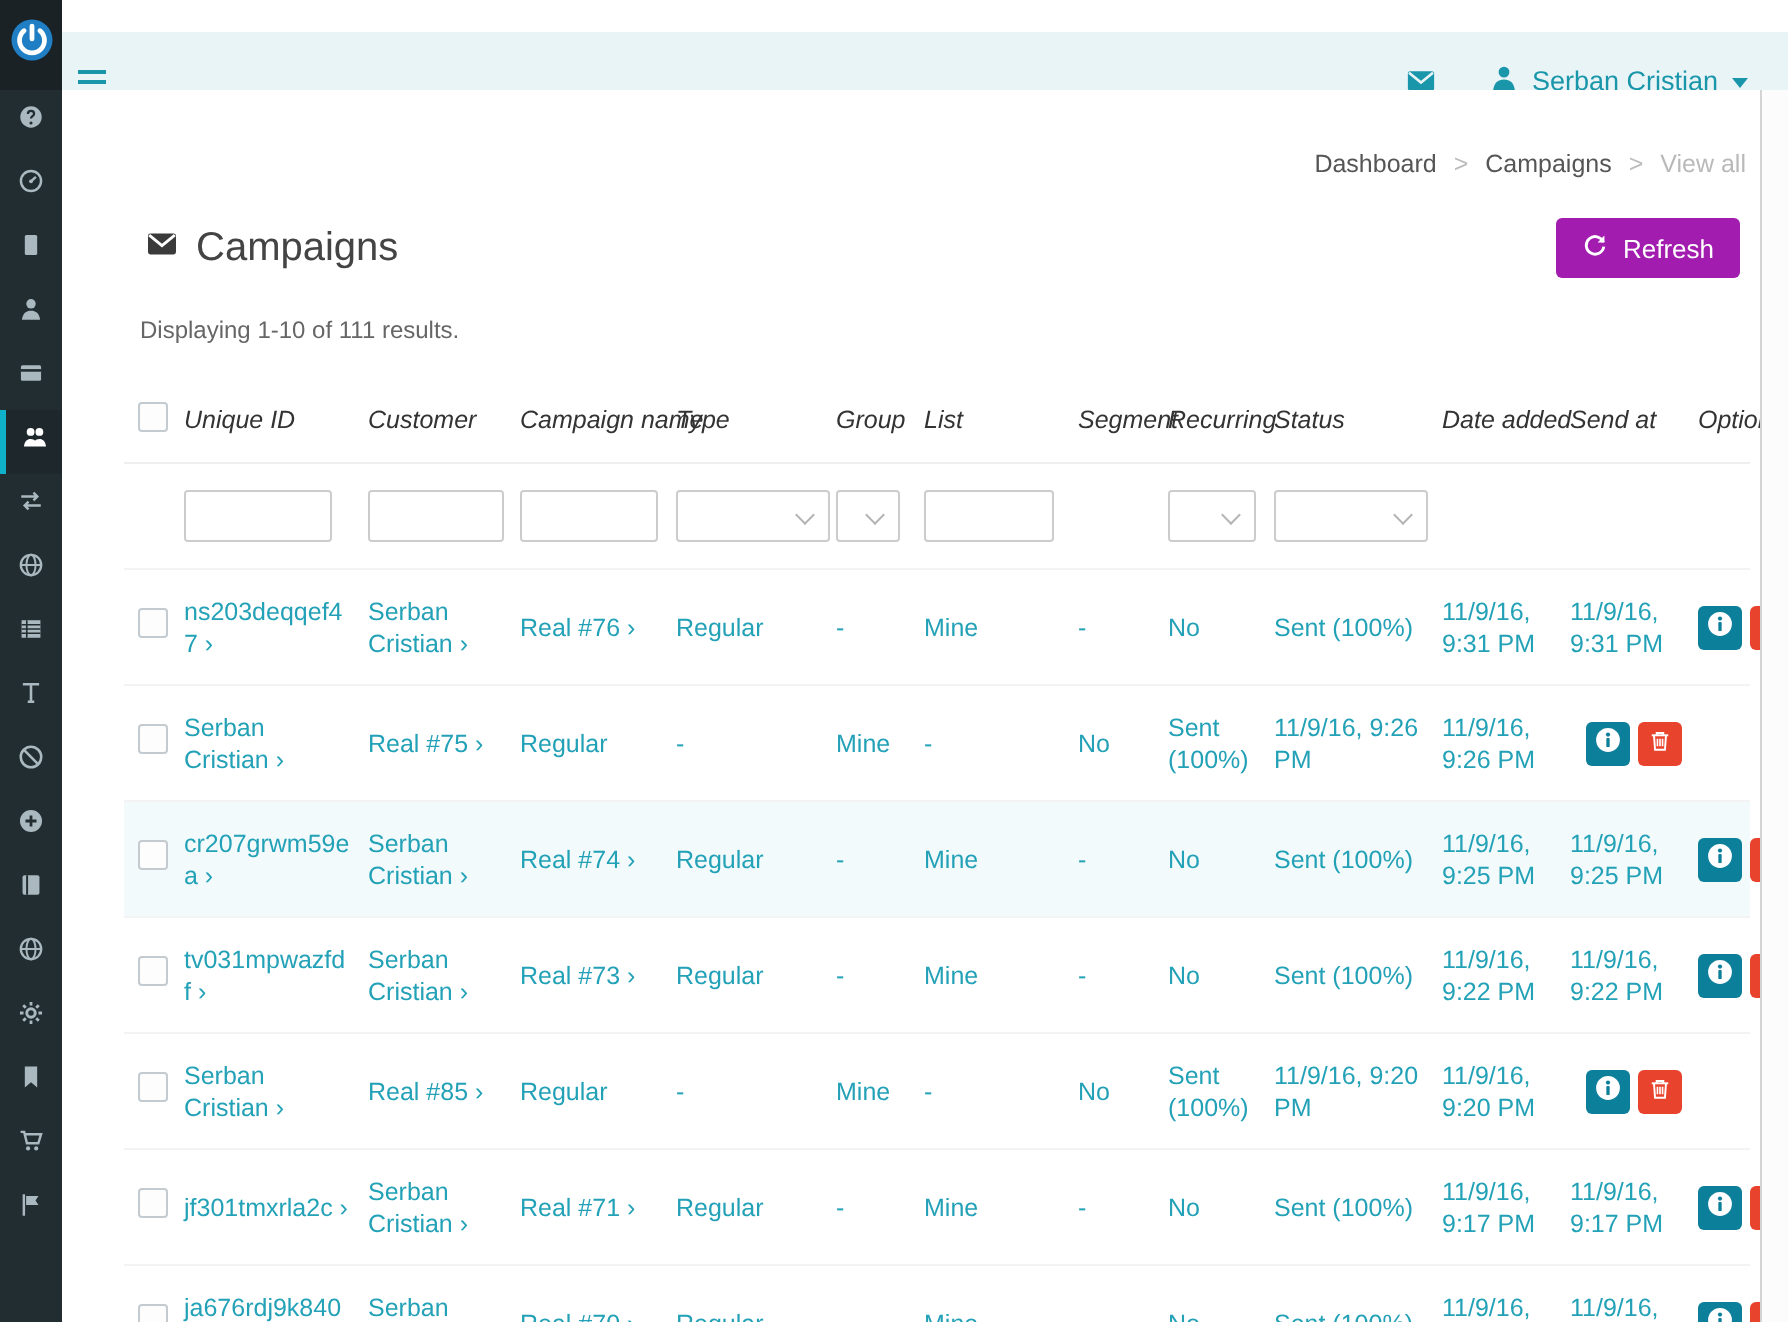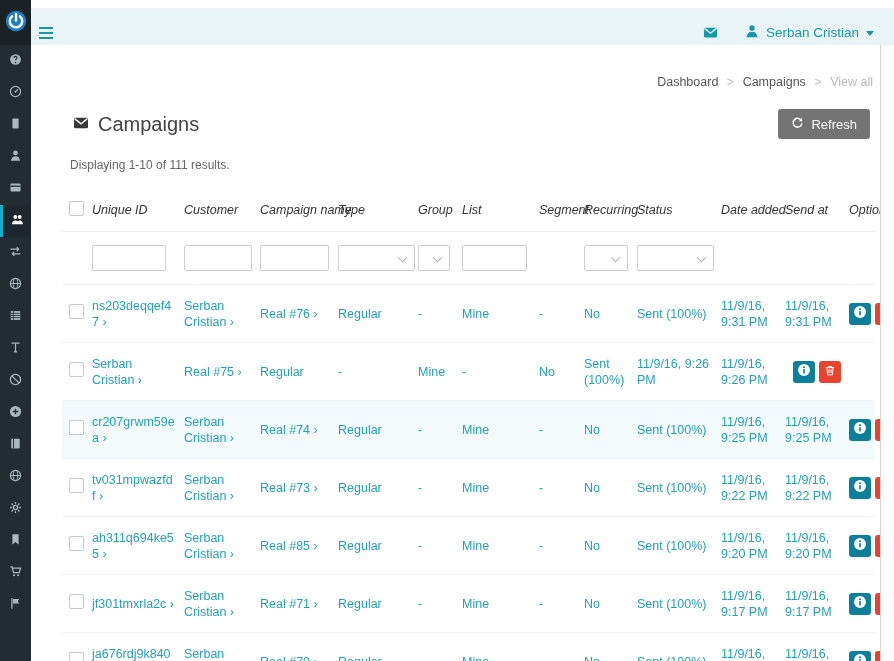--- a/index.html
+++ b/index.html
@@ -11,21 +11,21 @@
     background:#222d32; z-index:5; }
   .logo-box { width:31px; height:45px; background:#1a2226;
     display:flex; align-items:center; justify-content:center; cursor:pointer; }
   .side-items { display:flex; flex-direction:column; }
   .side-item { height:32px; display:flex; align-items:center; justify-content:center;
     color:#aab8bf; cursor:pointer; }
   .side-item.active { background:#1e282c; border-left:3px solid #0fb0c9; color:#fff; }
   .side-item svg { width:13px; height:13px; fill:currentColor; }
 
   
-  .topbar { position:absolute; left:31px; top:8px; right:0; height:50px;
+  .topbar { position:absolute; left:31px; top:16px; right:0; height:50px;
     background:#e9f4f7; border-bottom:1px solid #dcebef;
     display:flex; align-items:center; }
   .menu-toggle { margin-left:8px; width:26px; height:26px; display:flex;
     flex-direction:column; justify-content:center; gap:3px; cursor:pointer; }
   .menu-toggle i { display:block; width:14px; height:2px; background:#1a96aa; }
   .topbar-right { margin-left:auto; display:flex; align-items:center; gap:26px;
     padding-right:20px; }
   .tb-envelope { display:flex; cursor:pointer; }
   .user-menu { display:flex; align-items:center; gap:7px; color:#1a96aa;
     font-size:13.5px; cursor:pointer; }
@@ -41,21 +41,21 @@
   .breadcrumb { margin-top:30px; padding-right:7px; text-align:right;
     font-size:12.5px; color:#555; }
   .breadcrumb .bc-link { cursor:pointer; }
   .breadcrumb .sep { color:#bcbcbc; margin:0 5px; }
   .breadcrumb .bc-current { color:#b9b9b9; }
 
   .page-head { margin-top:20px; padding:0 10px 0 17px; display:flex;
     align-items:center; justify-content:space-between; }
   .page-title { display:flex; align-items:center; gap:8px;
     font-size:20px; color:#444; font-weight:400; }
-  .btn-refresh { display:flex; align-items:center; gap:7px; background:#737373;
+  .btn-refresh { display:flex; align-items:center; gap:7px; background:#a21caf;
     color:#fff; border:none; border-radius:3px; padding:7px 13px;
     font-size:13px; font-family:inherit; cursor:pointer; }
 
   .summary { margin-top:19px; padding-left:15px; font-size:12px; color:#666; }
 
   
   .table-wrap { margin-top:16px; padding:0 5px 0 7px; }
   .grid { display:grid;
     grid-template-columns:30px 92px 76px 78px 80px 44px 77px 45px 53px 84px 64px 64px 1fr;
     align-items:center; }
@@ -449,21 +449,20 @@
             <path d="M5.8 4V2.6h4.4V4" fill="none" stroke="#fff" stroke-width="1.3"></path>
             <path d="M4 4.2l.7 9.6h6.6l.7-9.6" fill="none" stroke="#fff" stroke-width="1.3"></path>
             <path d="M6.3 6.5v5M8 6.5v5M9.7 6.5v5" stroke="#fff" stroke-width="1.1"></path>
           </svg>
         </span>
       </button>
     </div>
   </div>
         <div class="grid trow">
     <div class="dcell"><span class="cb"></span></div>
-    <div class="dcell"><a>ah311q694ke55 ›</a></div>
     <div class="dcell"><a>Serban Cristian ›</a></div>
     <div class="dcell"><a>Real #85 ›</a></div>
     <div class="dcell"><span>Regular</span></div>
     <div class="dcell"><span>-</span></div>
     <div class="dcell"><span>Mine</span></div>
     <div class="dcell"><span>-</span></div>
     <div class="dcell"><span>No</span></div>
     <div class="dcell"><span>Sent (100%)</span></div>
     <div class="dcell"><span>11/9/16, 9:20 PM</span></div>
     <div class="dcell"><span>11/9/16, 9:20 PM</span></div>

